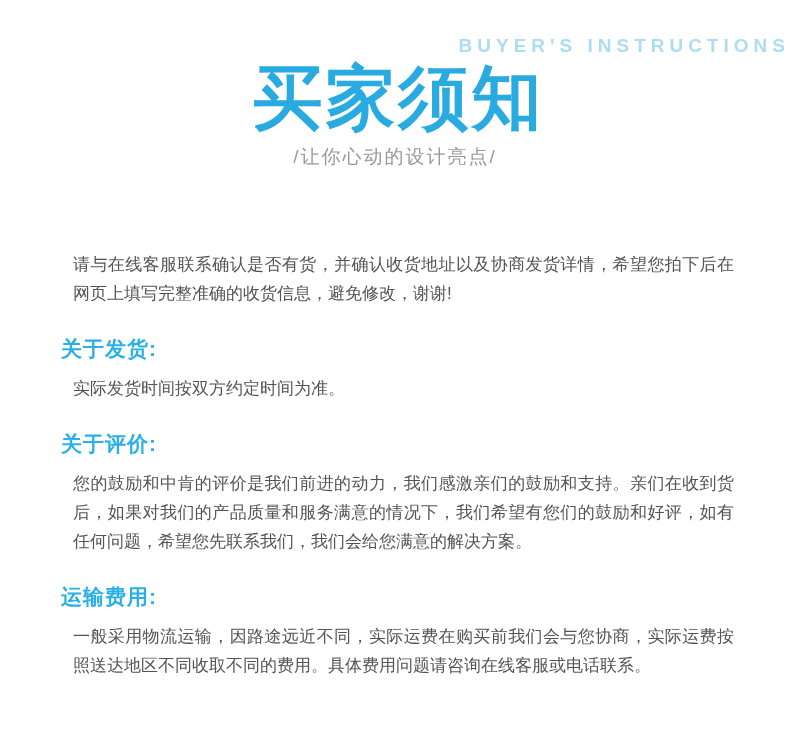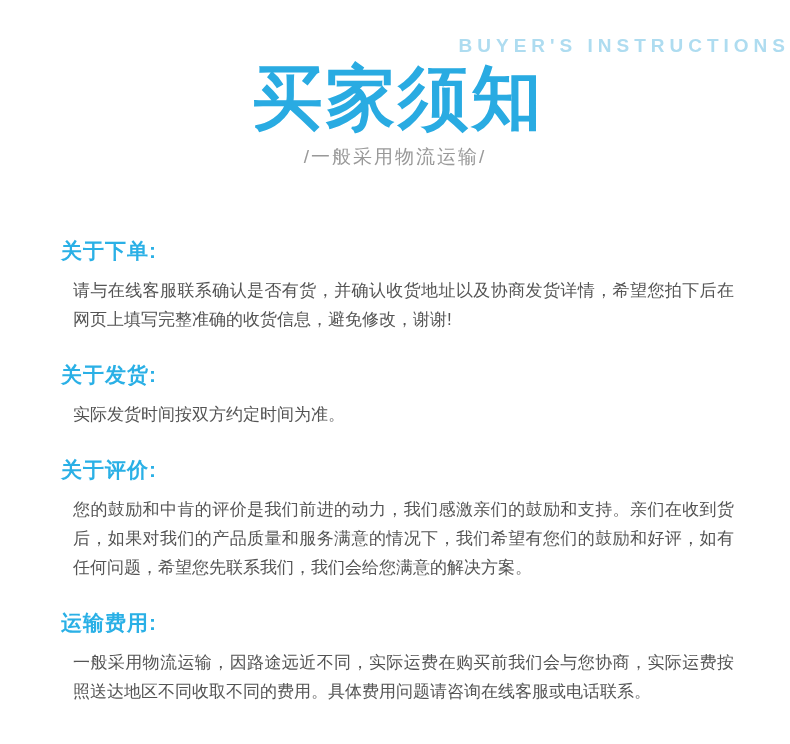--- a/index.html
+++ b/index.html
@@ -60,27 +60,26 @@
   }
 </style>
 </head>
 <body>
 
 <div class="page" style="--accent: #29abe2; --heading: #2ab0e6; --eyebrow: #aedcf0; --subtitle: #999999; --body-text: #545454;">
 
   <div class="header">
     <div class="eyebrow">BUYER'S INSTRUCTIONS</div>
     <h1 class="title">买家须知</h1>
-    <div class="subtitle">/一般采用物流运输/</div>
+    <div class="subtitle">/让你心动的设计亮点/</div>
   </div>
 
   <div class="content">
 
     <div class="section">
-      <h3>关于下单:</h3>
       <p>请与在线客服联系确认是否有货，并确认收货地址以及协商发货详情，希望您拍下后在网页上填写完整准确的收货信息，避免修改，谢谢!</p>
     </div>
 
     <div class="section">
       <h3>关于发货:</h3>
       <p>实际发货时间按双方约定时间为准。</p>
     </div>
 
     <div class="section">
       <h3>关于评价:</h3>

